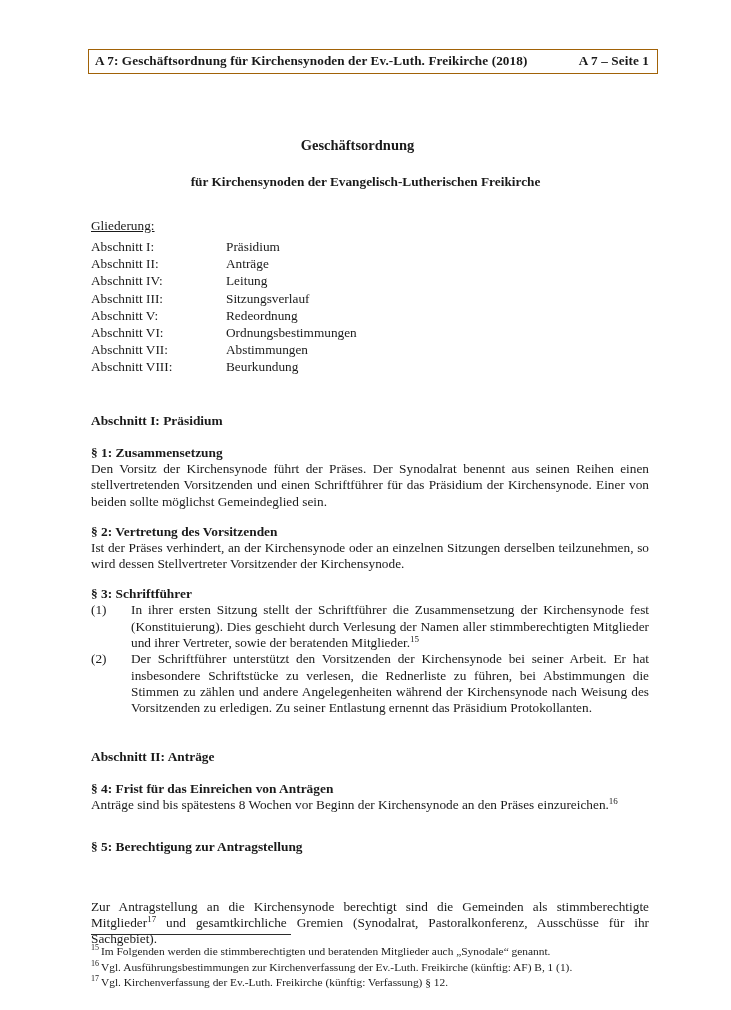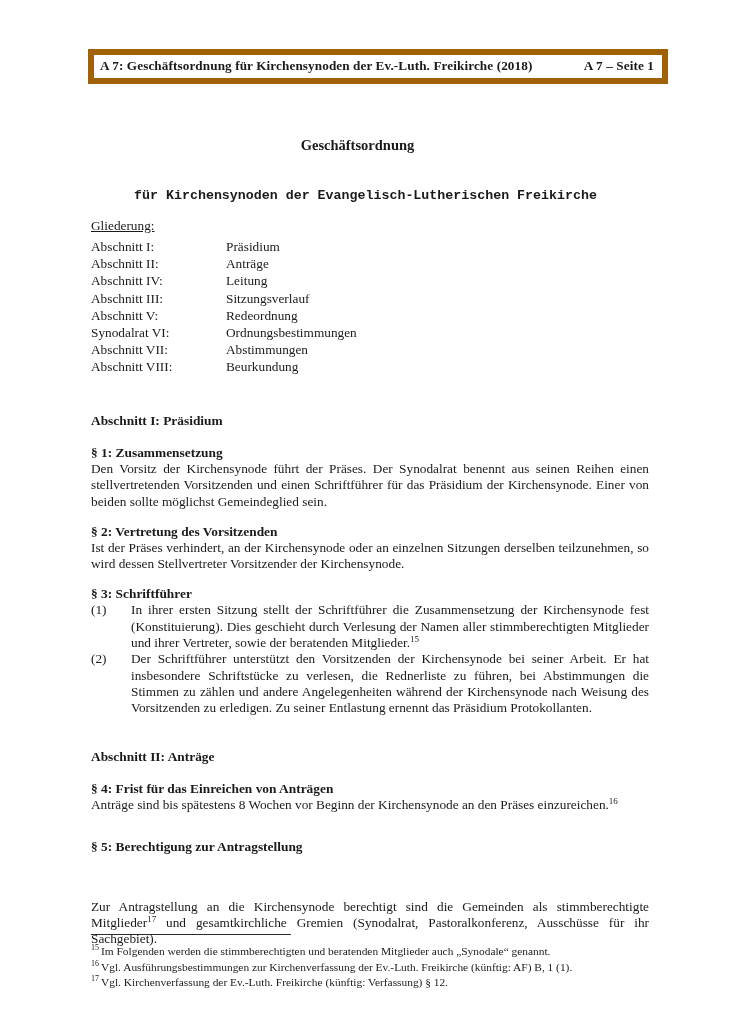--- a/index.html
+++ b/index.html
@@ -22,21 +22,21 @@
     background: #ffffff;
   }
 
   
   .header-box {
     position: absolute;
     left: 88px;
     top: 49px;
     width: 556px;
     padding: 3px 6px 4px 6px;
-    border: 6px solid #a16207;
+    border: 1px solid #a16207;
     box-sizing: content-box;
     display: flex;
     align-items: baseline;
     justify-content: space-between;
     font-weight: bold;
     font-size: 13.2px;
     letter-spacing: 0.1px;
     white-space: nowrap;
   }
   .header-title { }
@@ -49,25 +49,24 @@
     right: 16px;
     top: 137px;
     text-align: center;
     font-weight: bold;
     font-size: 14.5px;
   }
   .doc-subtitle {
     position: absolute;
     left: 0;
     right: 0;
-    top: 188px;
+    top: 174px;
     text-align: center;
     font-weight: bold;
     font-size: 13.3px;
-    font-family: Liberation Mono, monospace;
   }
 
   
   .outline {
     position: absolute;
     left: 91px;
     top: 218px;
     font-size: 13.3px;
   }
   .outline-heading {
@@ -193,21 +192,21 @@
         </tr>
         <tr>
           <td class="outline-label">Abschnitt III:</td>
           <td class="outline-value">Sitzungsverlauf</td>
         </tr>
         <tr>
           <td class="outline-label">Abschnitt V:</td>
           <td class="outline-value">Redeordnung</td>
         </tr>
         <tr>
-          <td class="outline-label">Synodalrat VI:</td>
+          <td class="outline-label">Abschnitt VI:</td>
           <td class="outline-value">Ordnungsbestimmungen</td>
         </tr>
         <tr>
           <td class="outline-label">Abschnitt VII:</td>
           <td class="outline-value">Abstimmungen</td>
         </tr>
         <tr>
           <td class="outline-label">Abschnitt VIII:</td>
           <td class="outline-value">Beurkundung</td>
         </tr>

